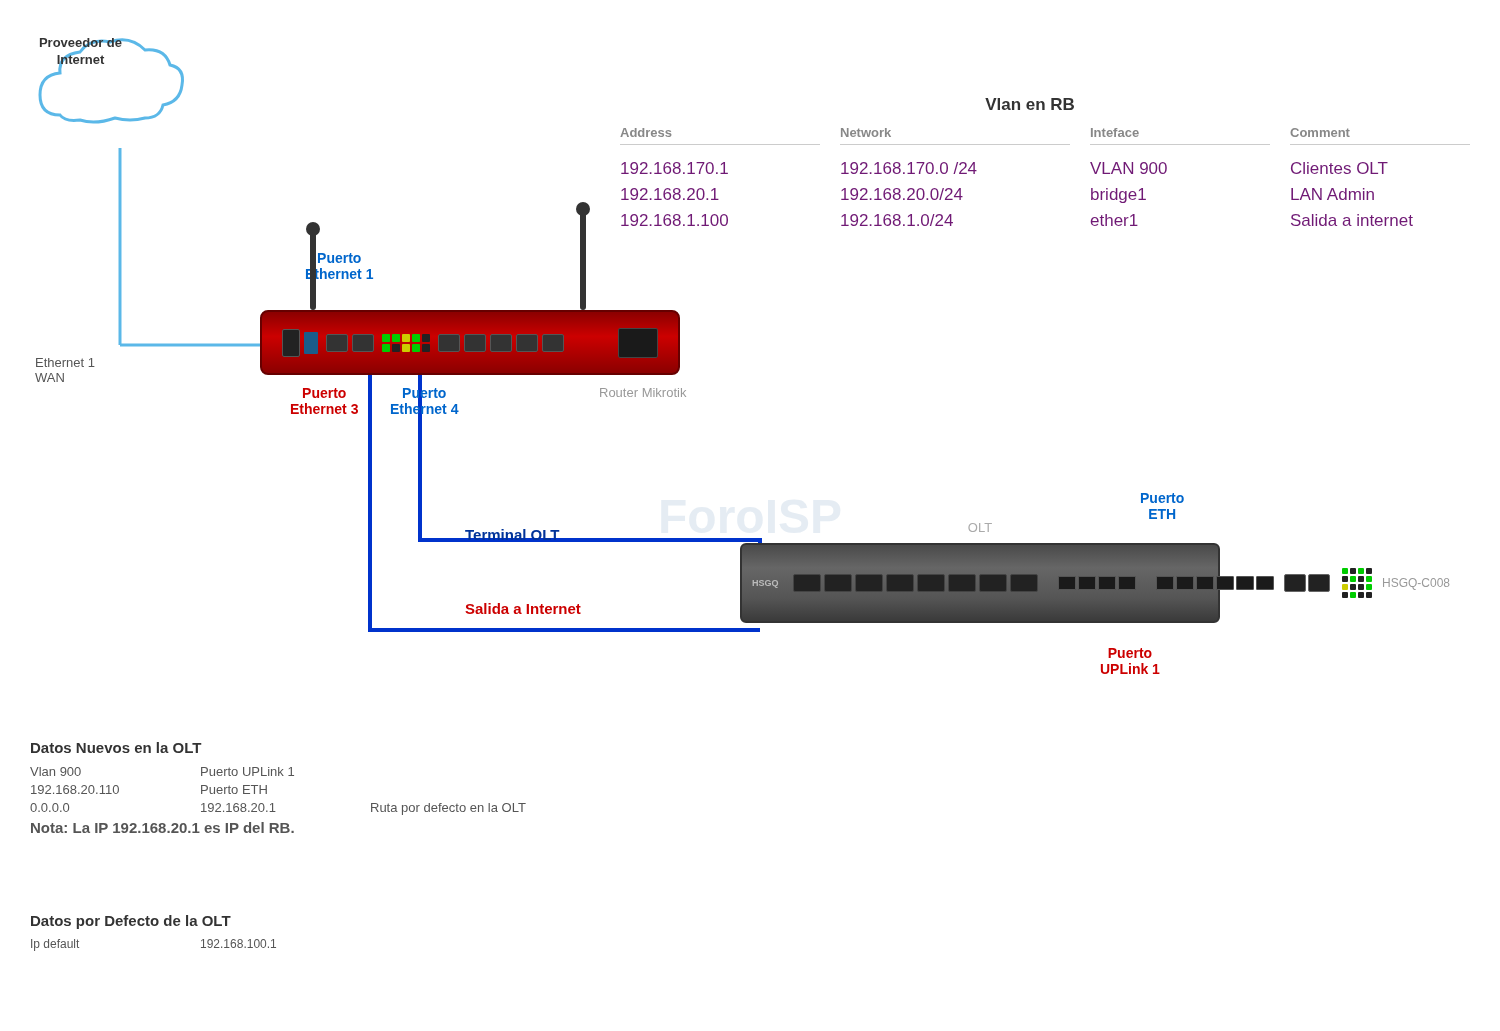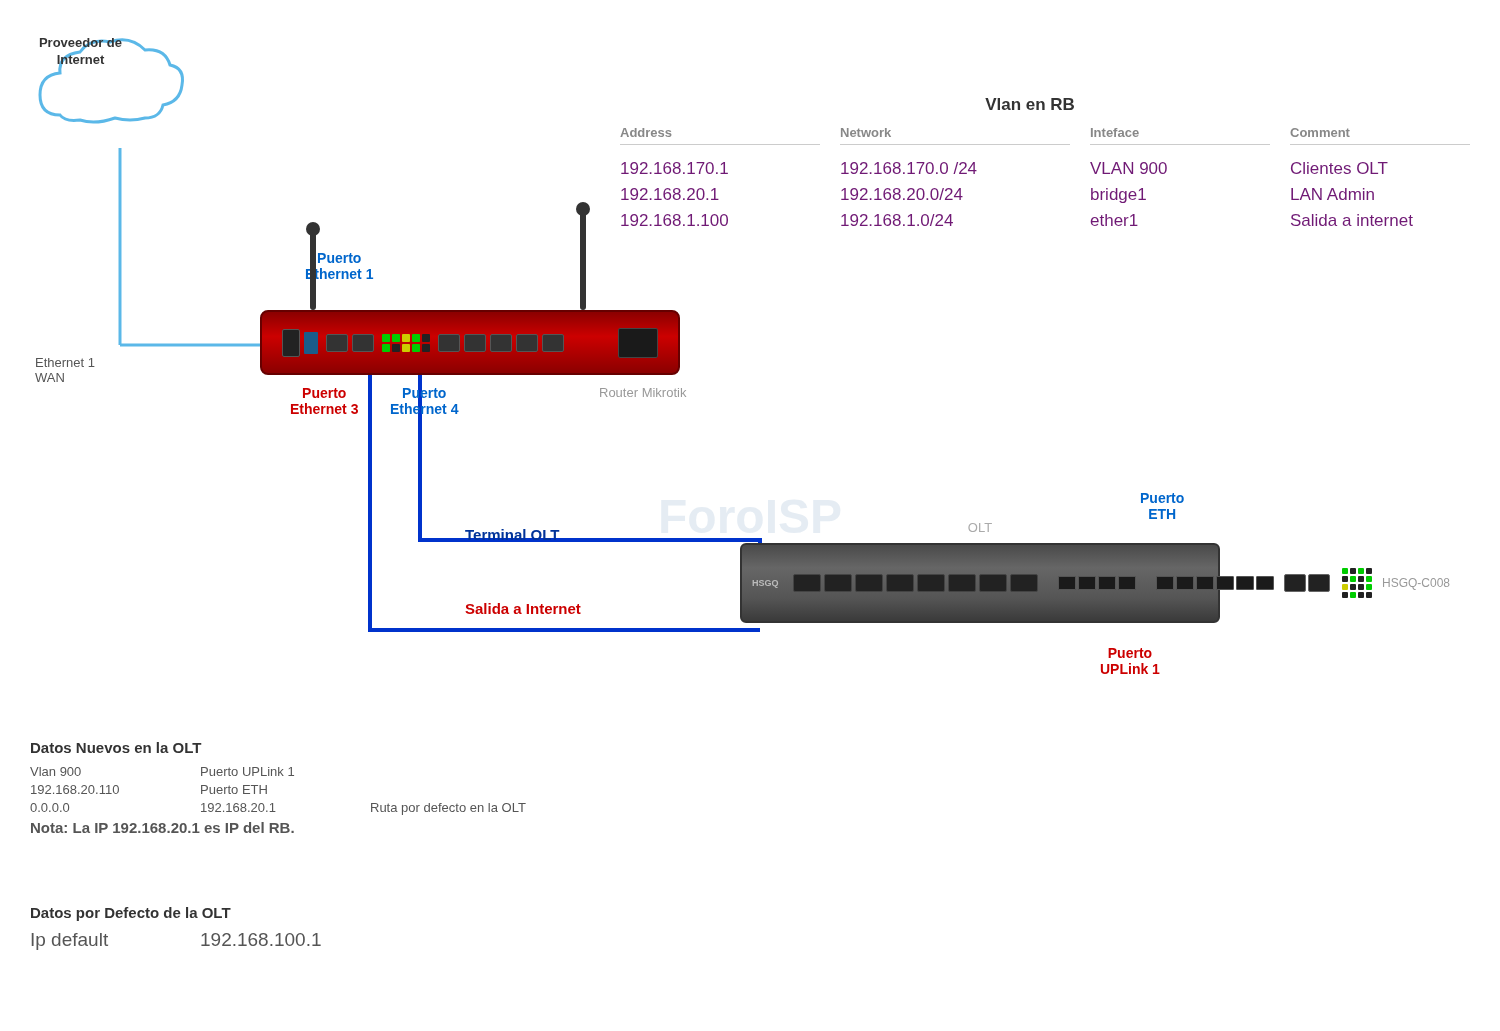--- a/index.html
+++ b/index.html
@@ -442,19 +442,19 @@
       <div></div>
       <div>0.0.0.0</div>
       <div>192.168.20.1</div>
       <div>Ruta  por defecto en la OLT</div>
     </div>
     <div style="font-size:15px; color:#555; margin-top:4px; font-weight:bold;">Nota: La IP 192.168.20.1 es IP del RB.</div>
   </div>
 
   <div style="position:absolute; bottom:80px; left:30px; width:400px;">
     <div class="section-title">Datos por Defecto de la OLT</div>
-    <div style="display:grid; grid-template-columns:160px auto; gap:3px 10px; font-size:19px; color:#555; margin-top:6px;">
+    <div style="display:grid; grid-template-columns:160px auto; gap:3px 10px; font-size:12px; color:#555; margin-top:6px;">
       <div>Ip default</div>
       <div>192.168.100.1</div>
     </div>
   </div>
 
 </div>
 
 </body></html>

